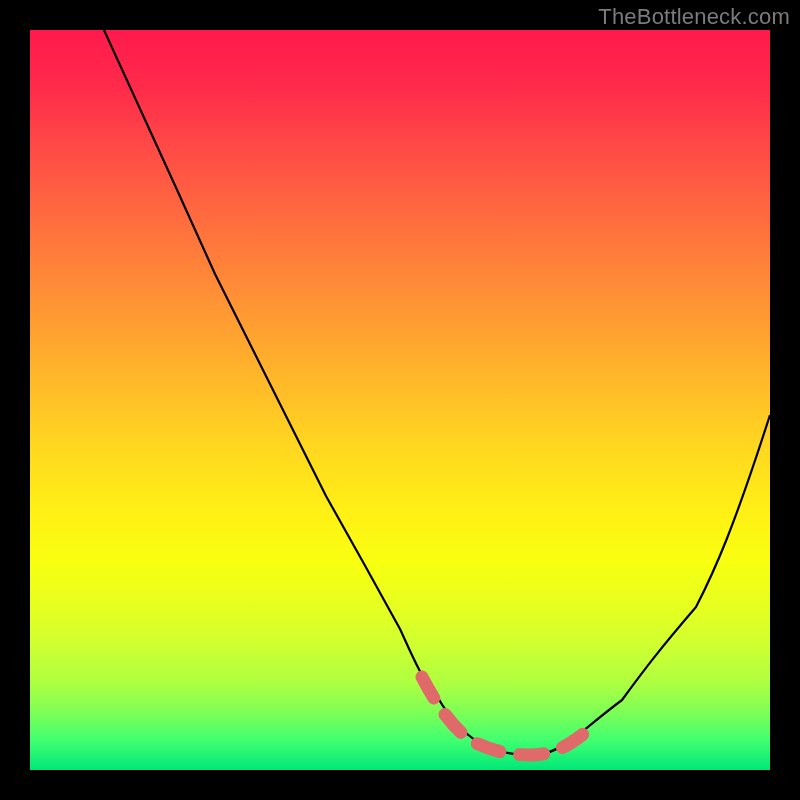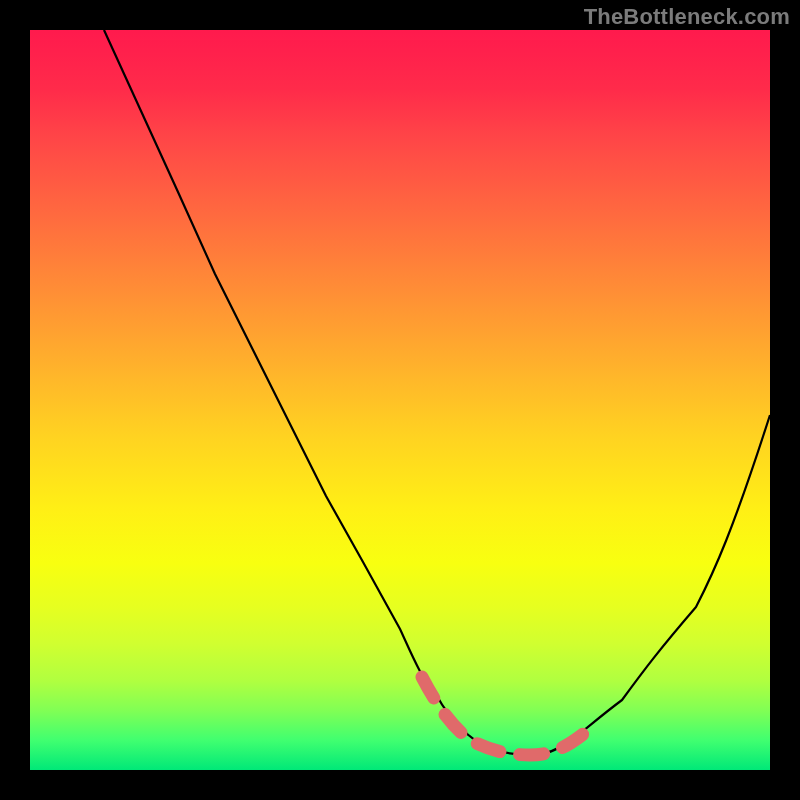--- a/index.html
+++ b/index.html
@@ -39,21 +39,21 @@
       #80ff55 92%,
       #40ff70 96%,
       #00e878 100%);
   }
   .watermark {
     position: absolute;
     top: 4px;
     right: 10px;
     color: #7b7b7b;
     font-size: 22px;
-    font-weight: 700;
+    font-weight: 400;
     letter-spacing: 0.2px;
     user-select: none;
   }
   svg.curve {
     position: absolute;
     left: 0;
     top: 0;
     width: 740px;
     height: 740px;
   }

